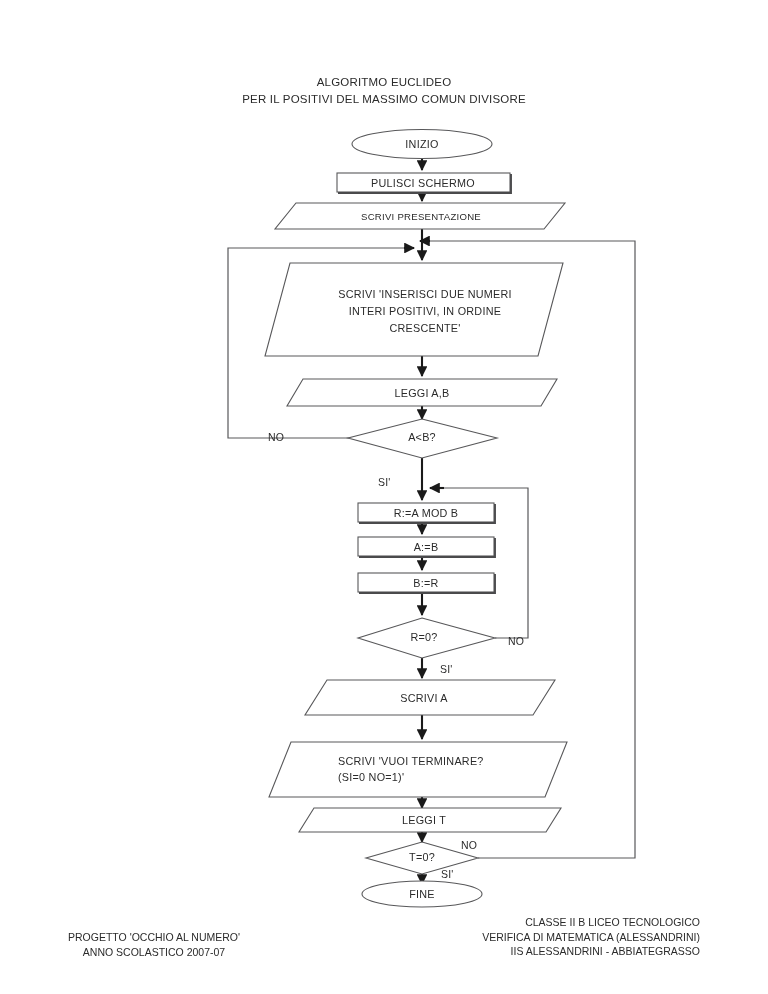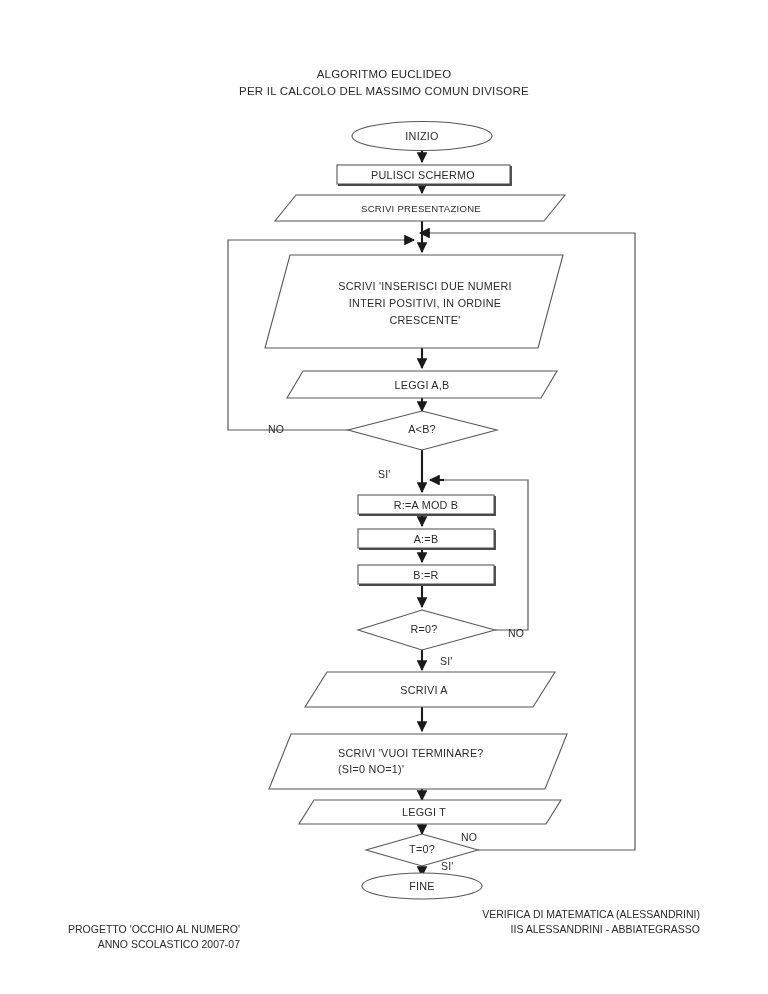--- a/index.html
+++ b/index.html
@@ -10,21 +10,21 @@
   body {
     width: 768px;
     height: 994px;
     position: relative;
     font-family: "Liberation Sans", sans-serif;
     color: #231f20;
     overflow: hidden;
   }
   #page {
     position: absolute;
-    left: 0; top: 2px;
+    left: 0; top: 10px;
     width: 768px;
     height: 786px;
   }
   .title-block {
     position: absolute;
     left: 0;
     top: 64px;
     width: 768px;
     text-align: center;
     font-size: 11.5px;
@@ -39,21 +39,21 @@
     top: 900px;
     width: 768px;
     height: 70px;
   }
   .footer-left {
     position: absolute;
     left: 68px;
     top: 20px;
     font-size: 10.5px;
     line-height: 14.5px;
-    text-align: right;
+    text-align: center;
     color: #2b2b2b;
   }
   .footer-right {
     position: absolute;
     right: 68px;
     top: 5px;
     font-size: 10.5px;
     line-height: 14.5px;
     text-align: right;
     color: #2b2b2b;
@@ -94,21 +94,21 @@
     letter-spacing: 0.25px;
   }
 </style>
 </head>
 <body>
 
 <div id="page">
 
   <div class="title-block">
     <span class="title-line">ALGORITMO EUCLIDEO</span>
-    <span class="title-line">PER IL CALCOLO DEL MASSIMO COMUN DIVISORE</span>
+    <span class="title-line">PER IL POSITIVI DEL MASSIMO COMUN DIVISORE</span>
   </div>
 
   <svg width="768" height="994" viewBox="0 0 768 994" style="position:absolute;left:0;top:0;">
 
     <defs>
       <marker id="ah" viewBox="0 0 10 10" refX="9" refY="5" markerWidth="5.2" markerHeight="5.2" orient="auto-start-reverse">
         <path d="M 0 0 L 10 5 L 0 10 z" class="arrowhead"></path>
       </marker>
     </defs>
 
@@ -260,18 +260,19 @@
     <text class="lbl" x="441" y="868" text-anchor="start">SI'</text>
 
   </svg>
 
   <div class="footer">
     <div class="footer-left">
       <span>PROGETTO 'OCCHIO AL NUMERO'</span>
       <span>ANNO SCOLASTICO 2007-07</span>
     </div>
     <div class="footer-right">
+      <span>CLASSE II B LICEO TECNOLOGICO</span>
       <span>VERIFICA DI MATEMATICA (ALESSANDRINI)</span>
       <span>IIS ALESSANDRINI - ABBIATEGRASSO</span>
     </div>
   </div>
 
 </div>
 
 </body></html>

